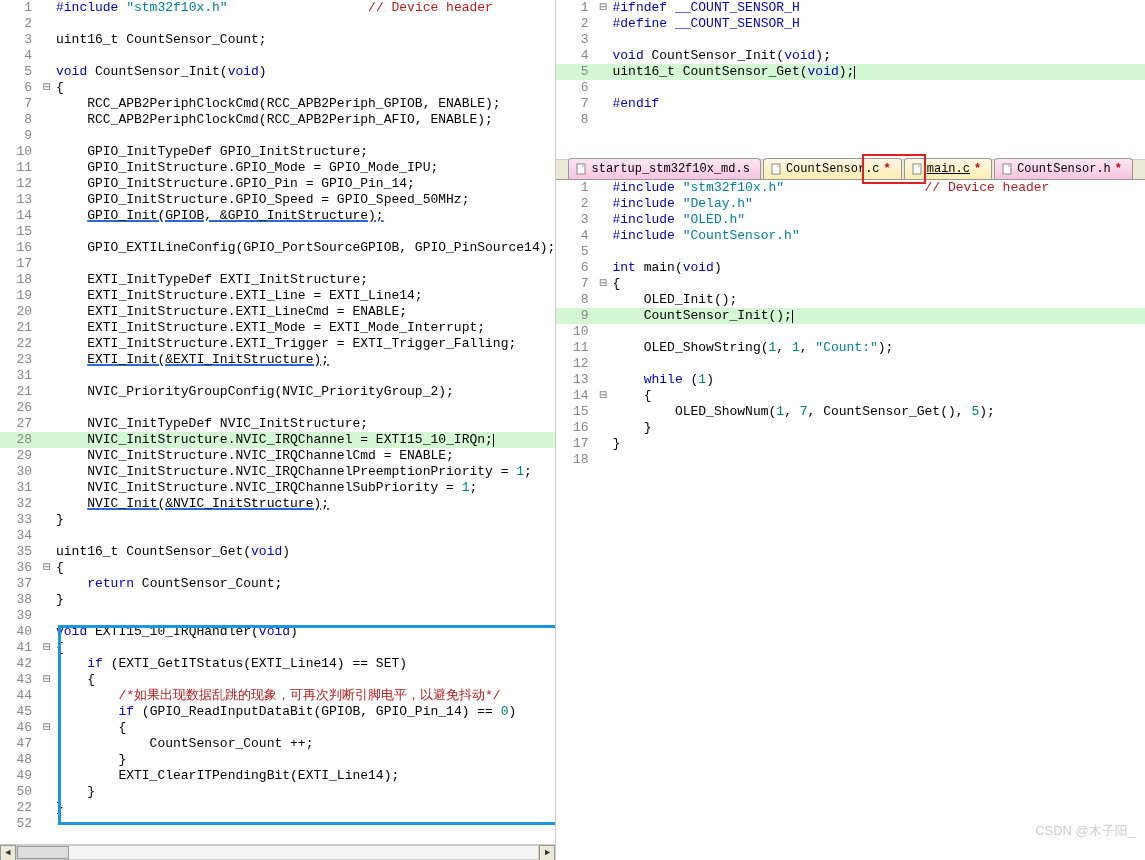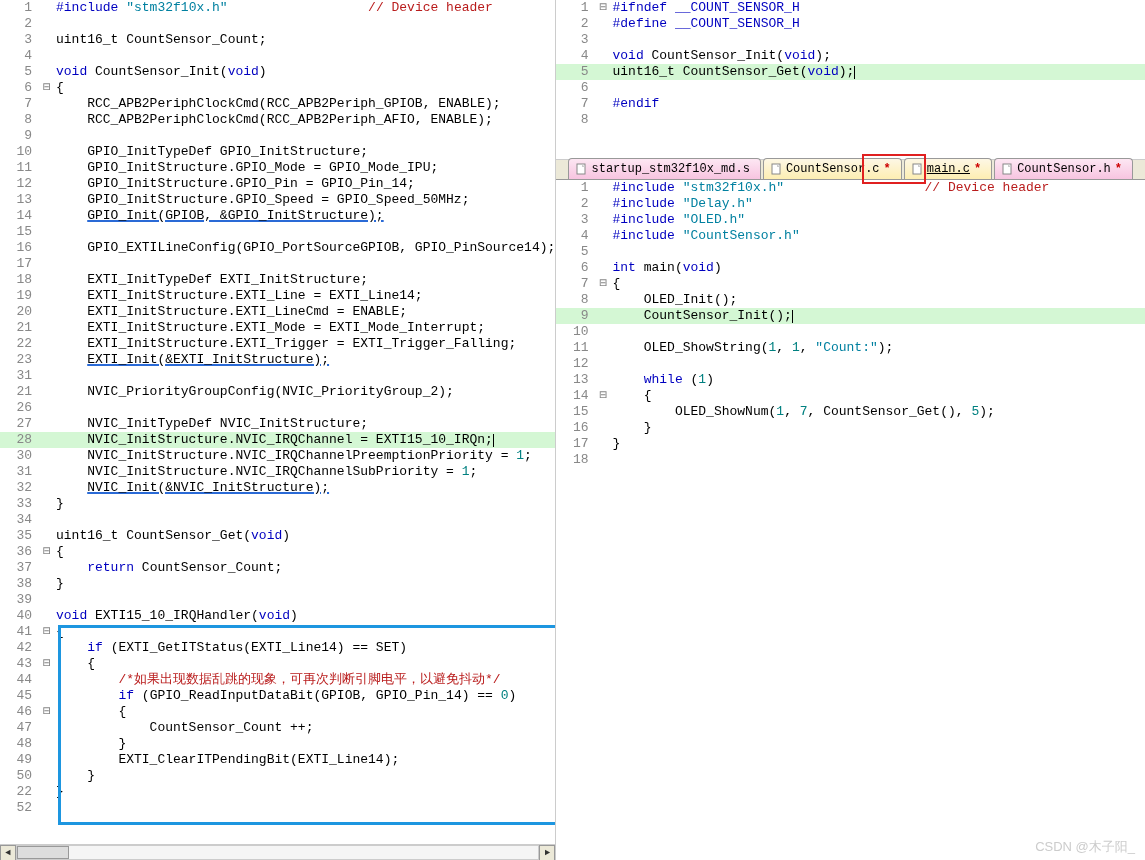--- a/index.html
+++ b/index.html
@@ -21,21 +21,21 @@
   .ln .fold { width: 14px; color: #888; text-align: center; }
   .ln .txt { white-space: pre; padding-left: 2px; }
   .kw { color: #0000c0; }
   .str { color: #0080a0; }
   .cmt { color: #b91c1c; }
   .num-lit { color: #008080; }
   .hl-line { background: #d4f7d4; }
   .underline-blue { text-decoration: underline; text-decoration-color: #2a6ad6; text-decoration-thickness: 2px; text-align: center; }
   .blue-box { position: absolute; border: 3px solid #1d96e0; pointer-events: none; }
   .red-box { position: absolute; border: 2px solid #e02020; pointer-events: none; z-index: 10; }
-  .watermark { position: absolute; right: 10px; bottom: 4px; color: #ccc; font-size: 13px; font-family: sans-serif; }
+  .watermark { position: absolute; right: 10px; bottom: 20px; color: #ccc; font-size: 13px; font-family: sans-serif; }
   .cursor { display:inline-block; width:1px; height:13px; background:#000; vertical-align:text-bottom; }
   .scrollbar-x { height: 16px; background: #ece9d8; border-top: 1px solid #ccc; display:flex; }
   .sb-btn { width:16px; height:16px; border:1px solid #999; background:#ece9d8; display:flex; align-items:center; justify-content:center; font-size:9px; color:#333; }
   .sb-track { flex:1; background:#f5f5f5; position:relative; border:1px solid #ccc; }
   .sb-thumb { position:absolute; top:0; height:100%; background:#ddd; border:1px solid #999; }
 </style>
 </head>
 <body>
 
 <div class="layout">
@@ -176,20 +176,25 @@
             </div>
             <div class="ln">
               <span class="num">27</span>
               <span class="fold"></span>
               <span class="txt"><span>    NVIC_InitTypeDef NVIC_InitStructure;</span></span>
             </div>
             <div class="ln hl-line">
               <span class="num">28</span>
               <span class="fold"></span>
               <span class="txt"><span>    NVIC_InitStructure.NVIC_IRQChannel = EXTI15_10_IRQn;</span><span class="cursor"></span></span>
+            </div>
+            <div class="ln">
+              <span class="num">29</span>
+              <span class="fold"></span>
+              <span class="txt"><span>    NVIC_InitStructure.NVIC_IRQChannelCmd = ENABLE;</span></span>
             </div>
             <div class="ln">
               <span class="num">30</span>
               <span class="fold"></span>
               <span class="txt"><span>    NVIC_InitStructure.NVIC_IRQChannelPreemptionPriority = </span><span class="num-lit">1</span><span>;</span></span>
             </div>
             <div class="ln">
               <span class="num">31</span>
               <span class="fold"></span>
               <span class="txt"><span>    NVIC_InitStructure.NVIC_IRQChannelSubPriority = </span><span class="num-lit">1</span><span>;</span></span>

